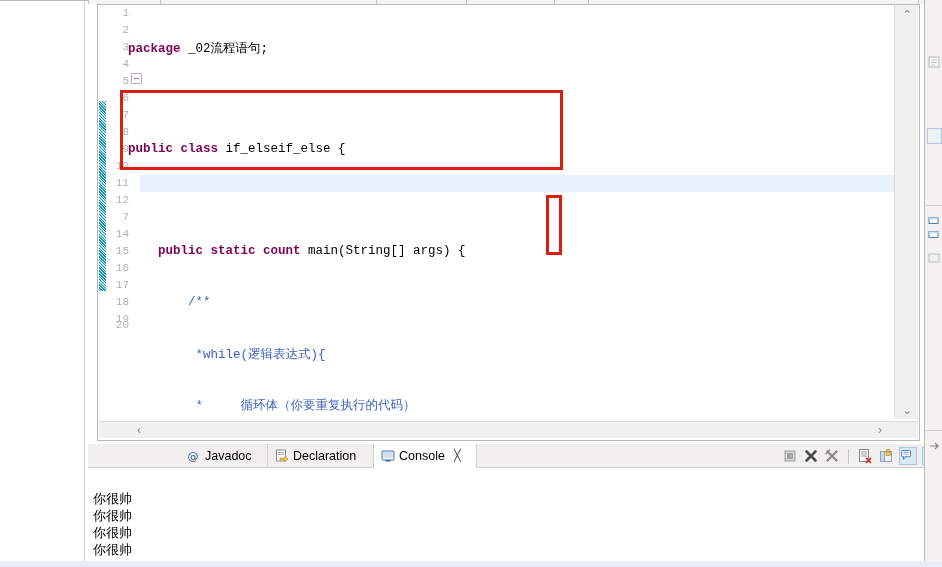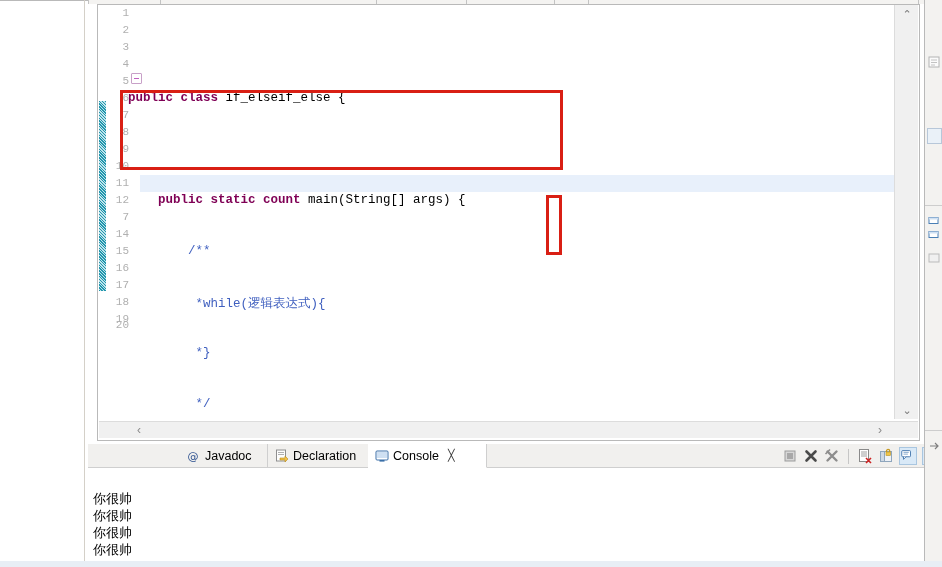--- a/index.html
+++ b/index.html
@@ -146,26 +146,28 @@
     <div class="lnum" style="top:255px">16</div>
     <div class="lnum" style="top:272px">17</div>
     <div class="lnum" style="top:289px">18</div>
     <div class="lnum" style="top:306px">19</div>
     <div class="lnum" style="top:312px">20</div>
   </div>
 
   <div class="foldmark" style="top:73px"></div>
 
   <div class="code">
+    <div class="cline"><span class="kw">package</span> _02<span class="cjk">流程语句</span>;</div>
     <div class="cline"> </div>
     <div class="cline"><span class="kw">public</span> <span class="kw">class</span> if_elseif_else {</div>
     <div class="cline"> </div>
     <div class="cline">    <span class="kw">public</span> <span class="kw">static</span> <span class="kw">count</span> main(String[] args) {</div>
     <div class="cline">        <span class="cm">/**</span></div>
     <div class="cline">         <span class="cmb">*while</span><span class="cm">(</span><span class="cm cjk">逻辑表达式</span><span class="cm">){</span></div>
+    <div class="cline">         <span class="cm">*</span>     <span class="cm cjk">循环体（你要重复执行的代码）</span></div>
     <div class="cline">         <span class="cm">*}</span></div>
     <div class="cline">         <span class="cm">*/</span></div>
     <div class="cline">        <span class="kw">int</span> count = 1;</div>
     
     
     
     
     
     
     
@@ -204,21 +206,21 @@
           <svg width="14" height="14" viewBox="0 0 14 14">
             <rect x="1.5" y="1" width="9" height="11" fill="#fdfdfd" stroke="#8f8f8f"></rect>
             <line x1="3" y1="3.5" x2="9" y2="3.5" stroke="#b0b0b0"></line>
             <line x1="3" y1="5.5" x2="9" y2="5.5" stroke="#b0b0b0"></line>
             <path d="M5 9 h5 v-2 l3 3 l-3 3 v-2 h-5 z" fill="#f2c14b" stroke="#b88d1a" stroke-width="0.6"></path>
           </svg>
         </span>
         <span class="tlabel">Declaration</span>
       </div>
 
-      <div class="vtab active" style="left:280px;width:119px">
+      <div class="vtab active" style="left:286px;width:103px">
         <span class="tico">
           <svg width="14" height="14" viewBox="0 0 14 14">
             <rect x="1" y="2" width="12" height="9" rx="1" fill="#ffffff" stroke="#3a6fa8"></rect>
             <rect x="2" y="3" width="10" height="6" fill="#cfe0f2"></rect>
             <rect x="4.5" y="11" width="5" height="1.6" fill="#3a6fa8"></rect>
           </svg>
         </span>
         <span class="tlabel">Console</span>
         <span class="closeglyph">╳</span>
       </div>

